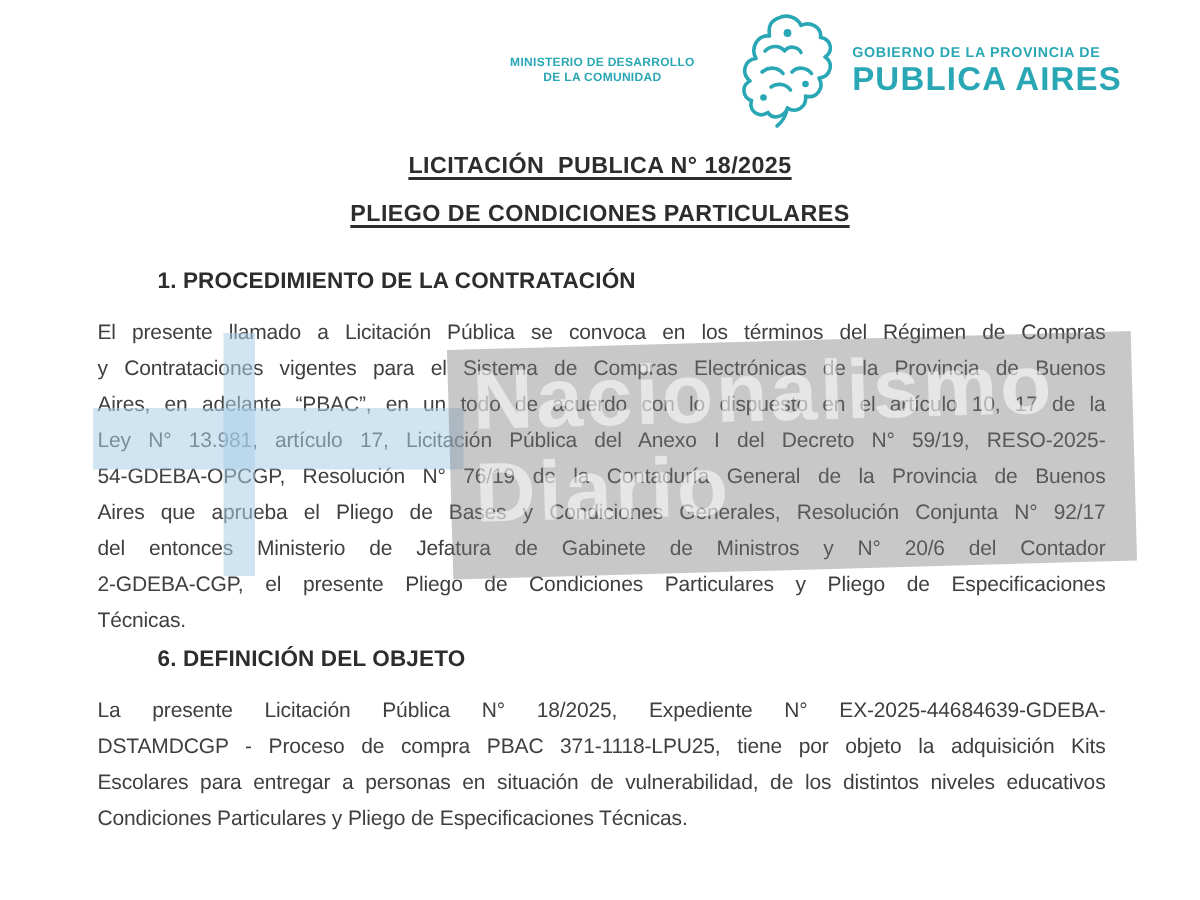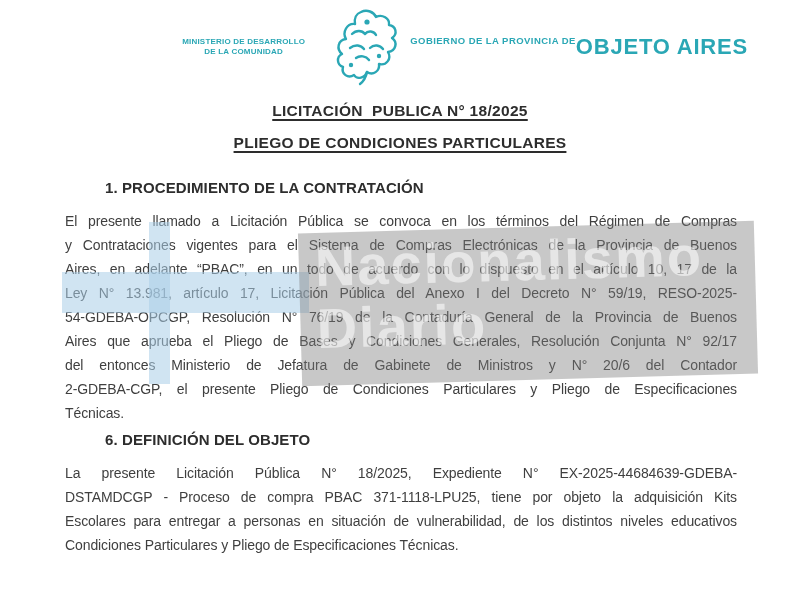--- a/index.html
+++ b/index.html
@@ -24,21 +24,21 @@
   .ministry {
     text-align:center;
     font-size:8px;
     font-weight:bold;
     color:#2aa7b5;
     line-height:10px;
     letter-spacing:0.2px;
     margin-right:25px;
   }
   .logo { width:74px; height:78px; margin-right:6px; flex:0 0 auto; }
-  .gov { display:flex; flex-direction:row; }
+  .gov { display:flex; flex-direction:column; }
   .gov-small {
     font-size:9.5px;
     font-weight:bold;
     color:#2aa7b5;
     letter-spacing:0.45px;
     line-height:11px;
   }
   .gov-large {
     font-size:22px;
     font-weight:bold;
@@ -131,21 +131,21 @@
         <path d="M26 50 C30 47 36 48 39 52"></path>
       </g>
       <g fill="#2aa7b5">
         <circle cx="37" cy="14" r="2.6"></circle>
         <circle cx="49" cy="48" r="2.2"></circle>
         <circle cx="21" cy="57" r="2.2"></circle>
       </g>
     </svg>
     <div class="gov">
       <div class="gov-small">GOBIERNO DE LA PROVINCIA DE</div>
-      <div class="gov-large">OBJETO AIRES</div>
+      <div class="gov-large">PUBLICA AIRES</div>
     </div>
   </div>
 
   <div class="titles">
     <div class="doc-title">LICITACIÓN  PUBLICA N° 18/2025</div>
     <div class="doc-title">PLIEGO DE CONDICIONES PARTICULARES</div>
   </div>
 
   <div class="content">
 

